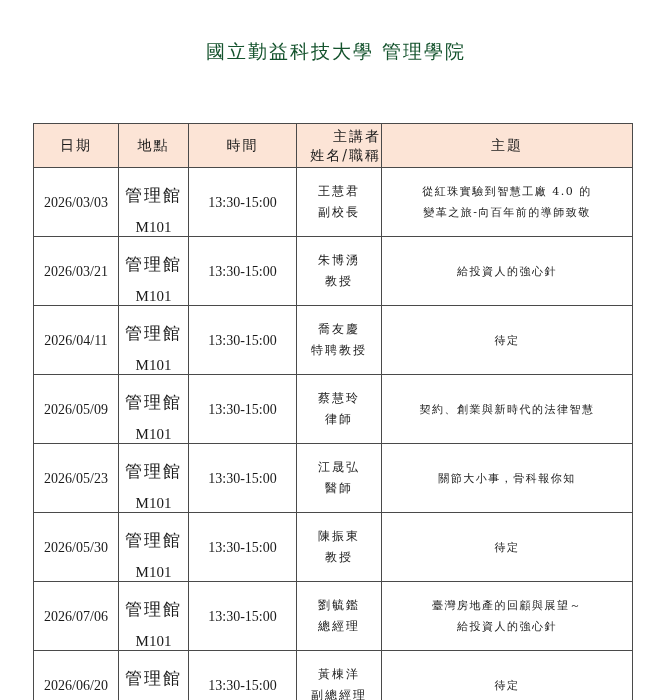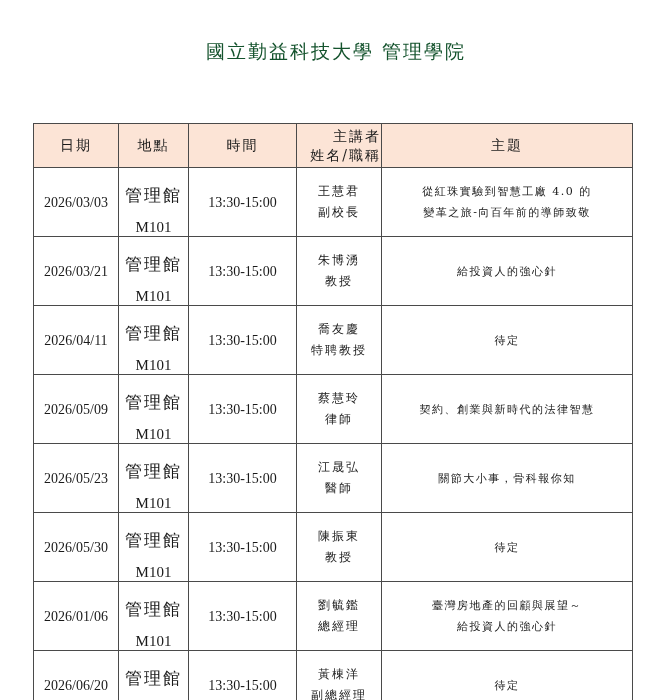--- a/index.html
+++ b/index.html
@@ -209,21 +209,21 @@
       <td class="time-cell">13:30-15:00</td>
       <td class="speaker-cell">
         <span>陳振東</span>
         <span>教授</span>
       </td>
       <td class="topic-cell">
         <span>待定</span>
       </td>
     </tr>
     <tr>
-      <td class="date-cell">2026/01/06</td>
+      <td class="date-cell">2026/07/06</td>
       <td class="place-cell">
         <span class="bldg">管理館</span>
         <span class="room">M101</span>
       </td>
       <td class="time-cell">13:30-15:00</td>
       <td class="speaker-cell">
         <span>劉毓鑑</span>
         <span>總經理</span>
       </td>
       <td class="topic-cell">

